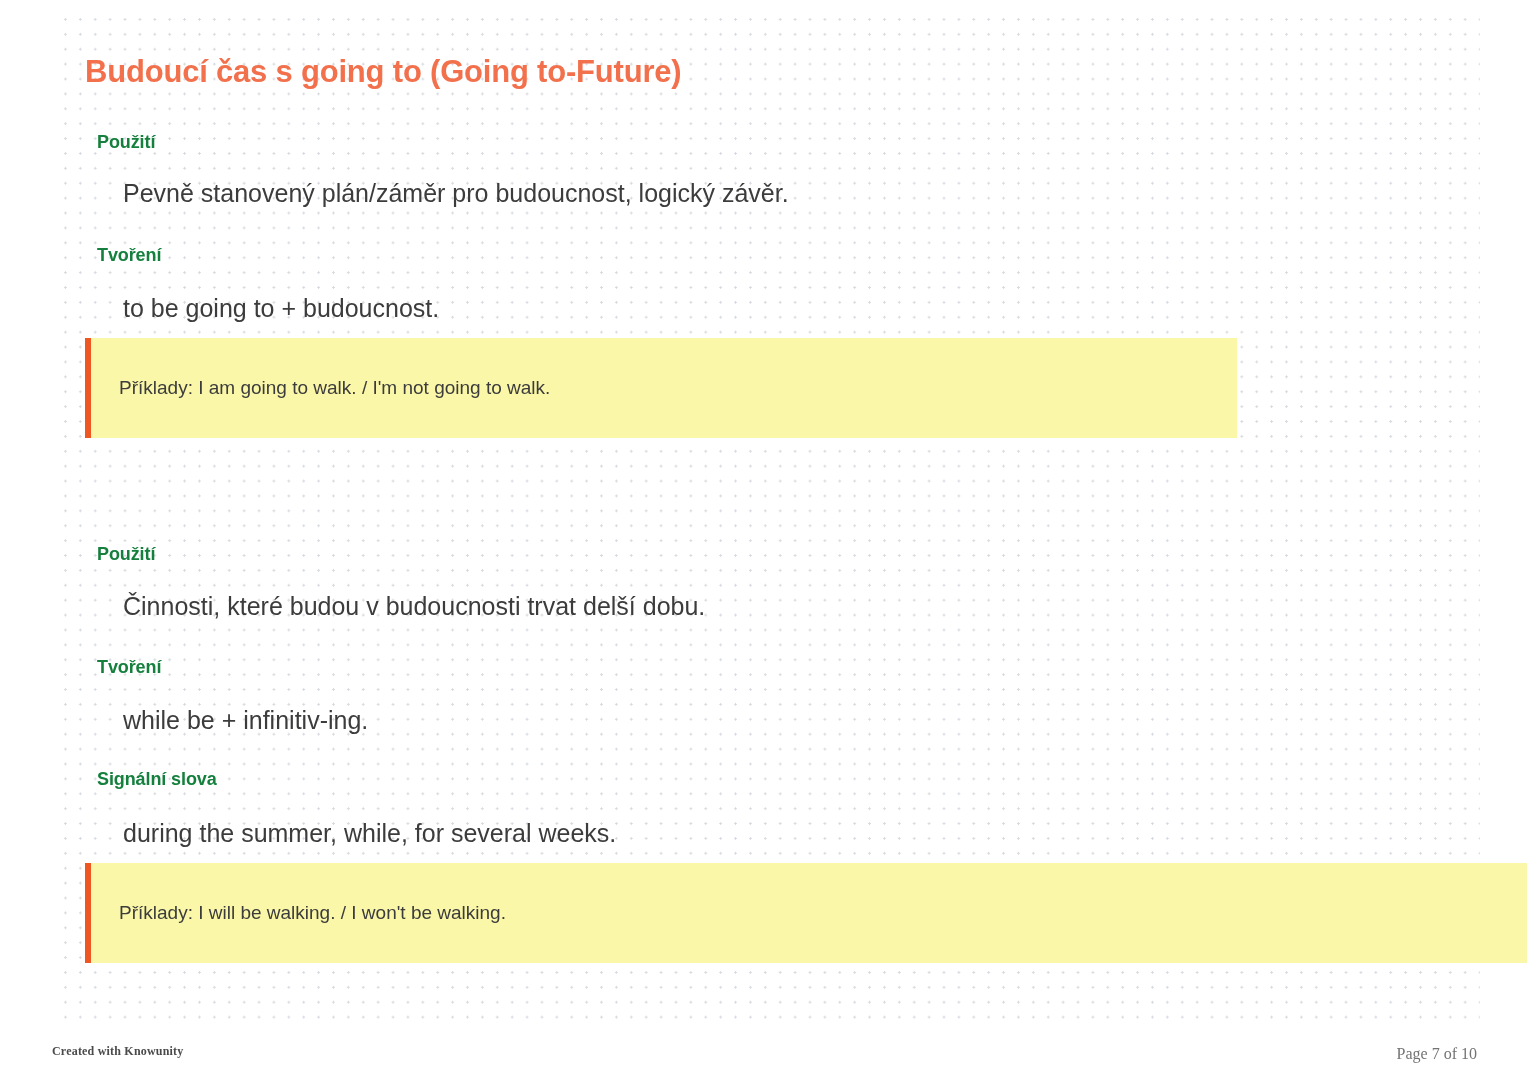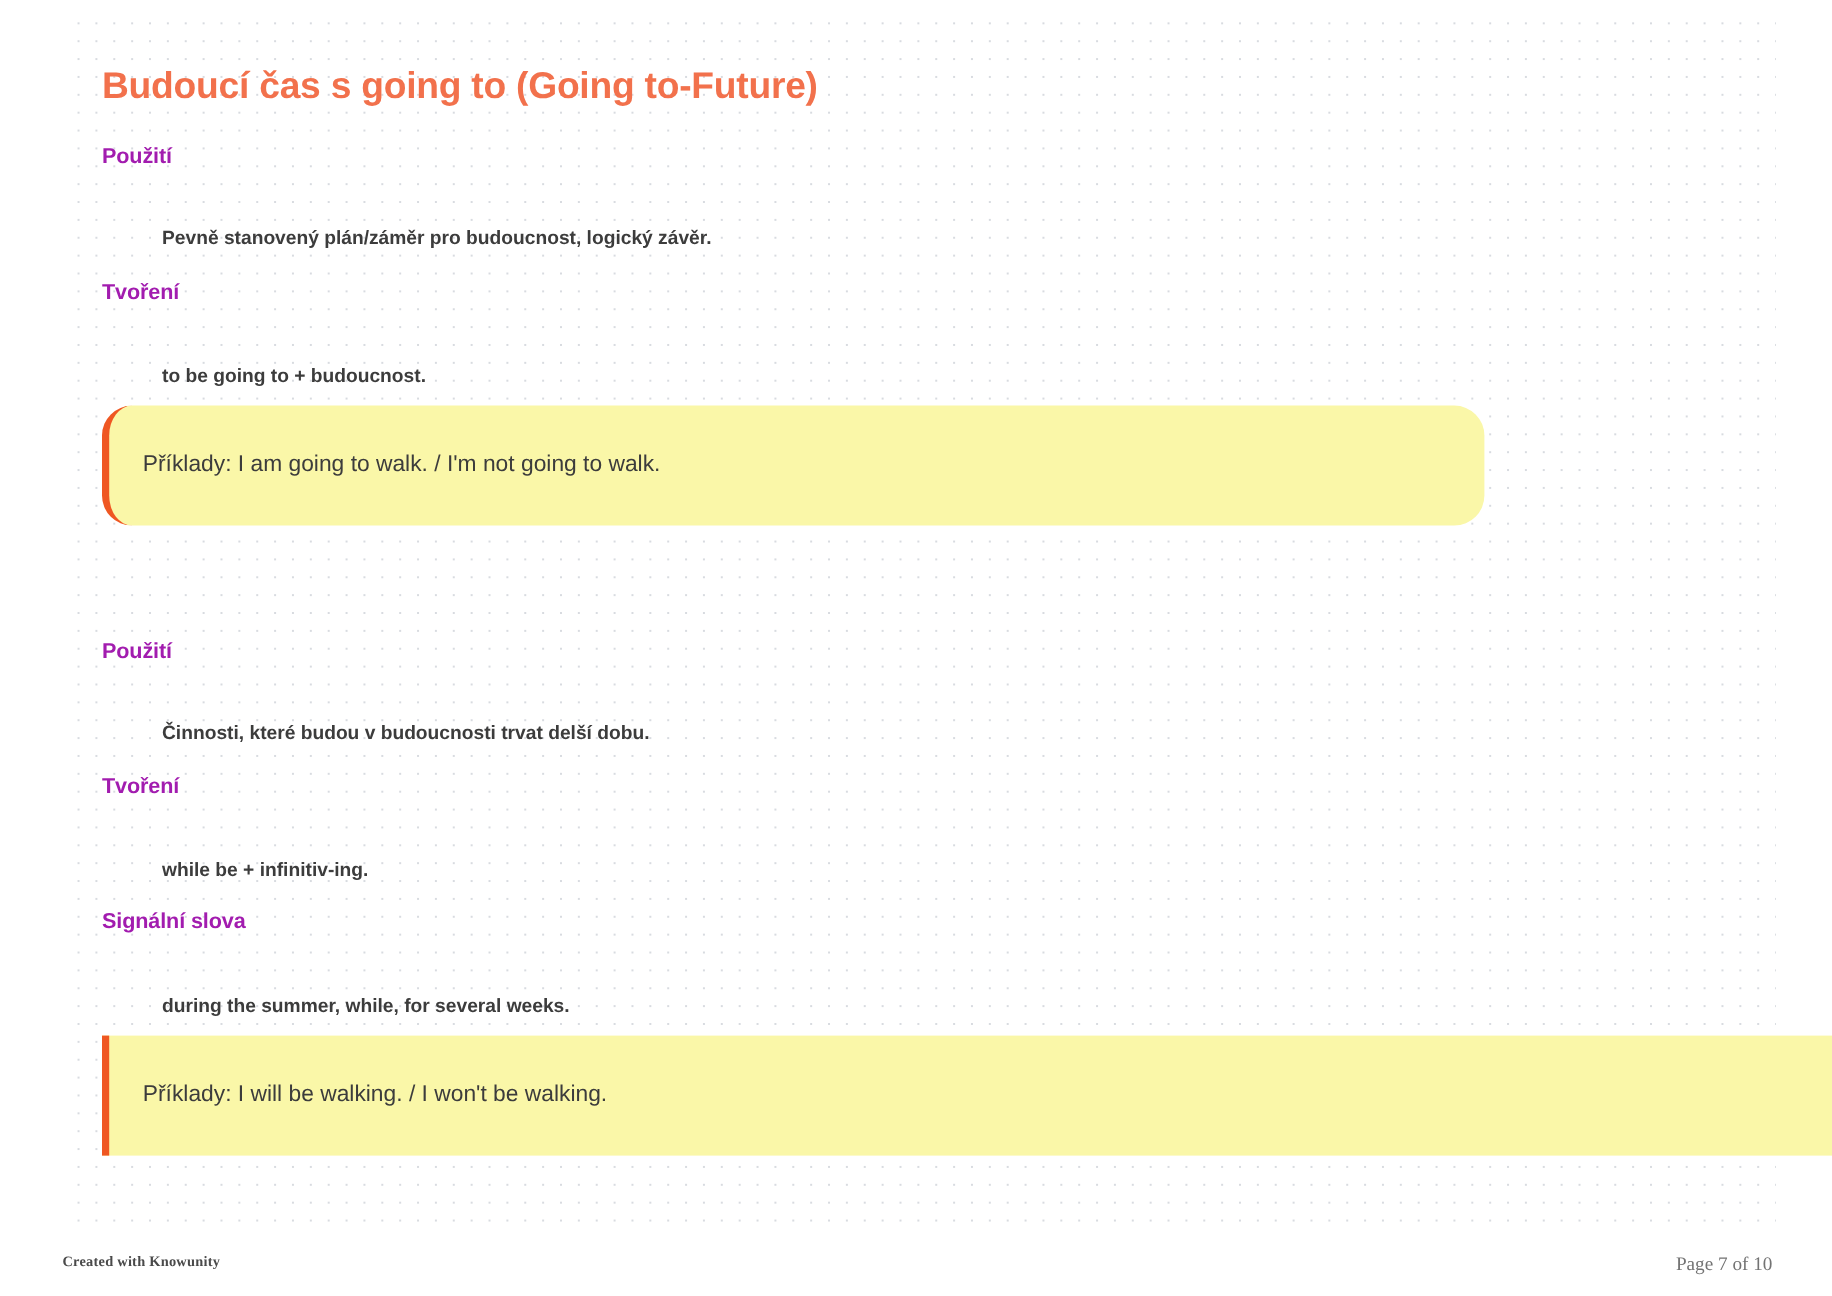--- a/index.html
+++ b/index.html
@@ -42,33 +42,33 @@
     margin: 0;
     font-size: 31px;
     font-weight: 700;
     letter-spacing: -0.2px;
     color: #f2714c;
     line-height: 1.15;
     text-align: right;
   }
 
   h2.sub-title {
-    margin: 0;
+    margin: 12px;
     font-size: 18px;
     font-weight: 700;
     letter-spacing: -0.1px;
-    color: #a21caf;
+    color: #15803d;
     line-height: 1.2;
     text-align: center;
   }
 
   p.body-line {
-    margin: 16px;
-    font-size: 16px;
-    font-weight: 700;
+    margin: 4px;
+    font-size: 25px;
+    font-weight: 400;
     color: #3c3c3c;
     line-height: 1.3;
     padding-left: 34px;
   }
 
   .callout {
     position: relative;
     background: #faf7a8;
     border-left: 6px solid #ef5722;
     box-sizing: border-box;
@@ -82,21 +82,21 @@
   }
 
   
   .blk { position: absolute; }
 
   #t1          { top: 54px;  left: 85px; }
   #s1          { top: 120px; left: 85px; }
   #b1          { top: 173px; left: 85px; }
   #s2          { top: 233px; left: 85px; }
   #b2          { top: 288px; left: 85px; }
-  #c1          { top: 338px; left: 85px; width: 1152px; height: 100px; border-radius: 25px; }
+  #c1          { top: 338px; left: 85px; width: 1152px; height: 100px; }
   #c1 .callout-text { position:absolute; top:50%; transform:translateY(-50%); }
 
   #t2          { top: 467px; left: 85px; }
   #s3          { top: 532px; left: 85px; }
   #b3          { top: 586px; left: 85px; }
   #s4          { top: 645px; left: 85px; }
   #b4          { top: 700px; left: 85px; }
   #s5          { top: 757px; left: 85px; }
   #b5          { top: 813px; left: 85px; }
   #c2          { top: 863px; left: 85px; width: 1480px; height: 100px; }

